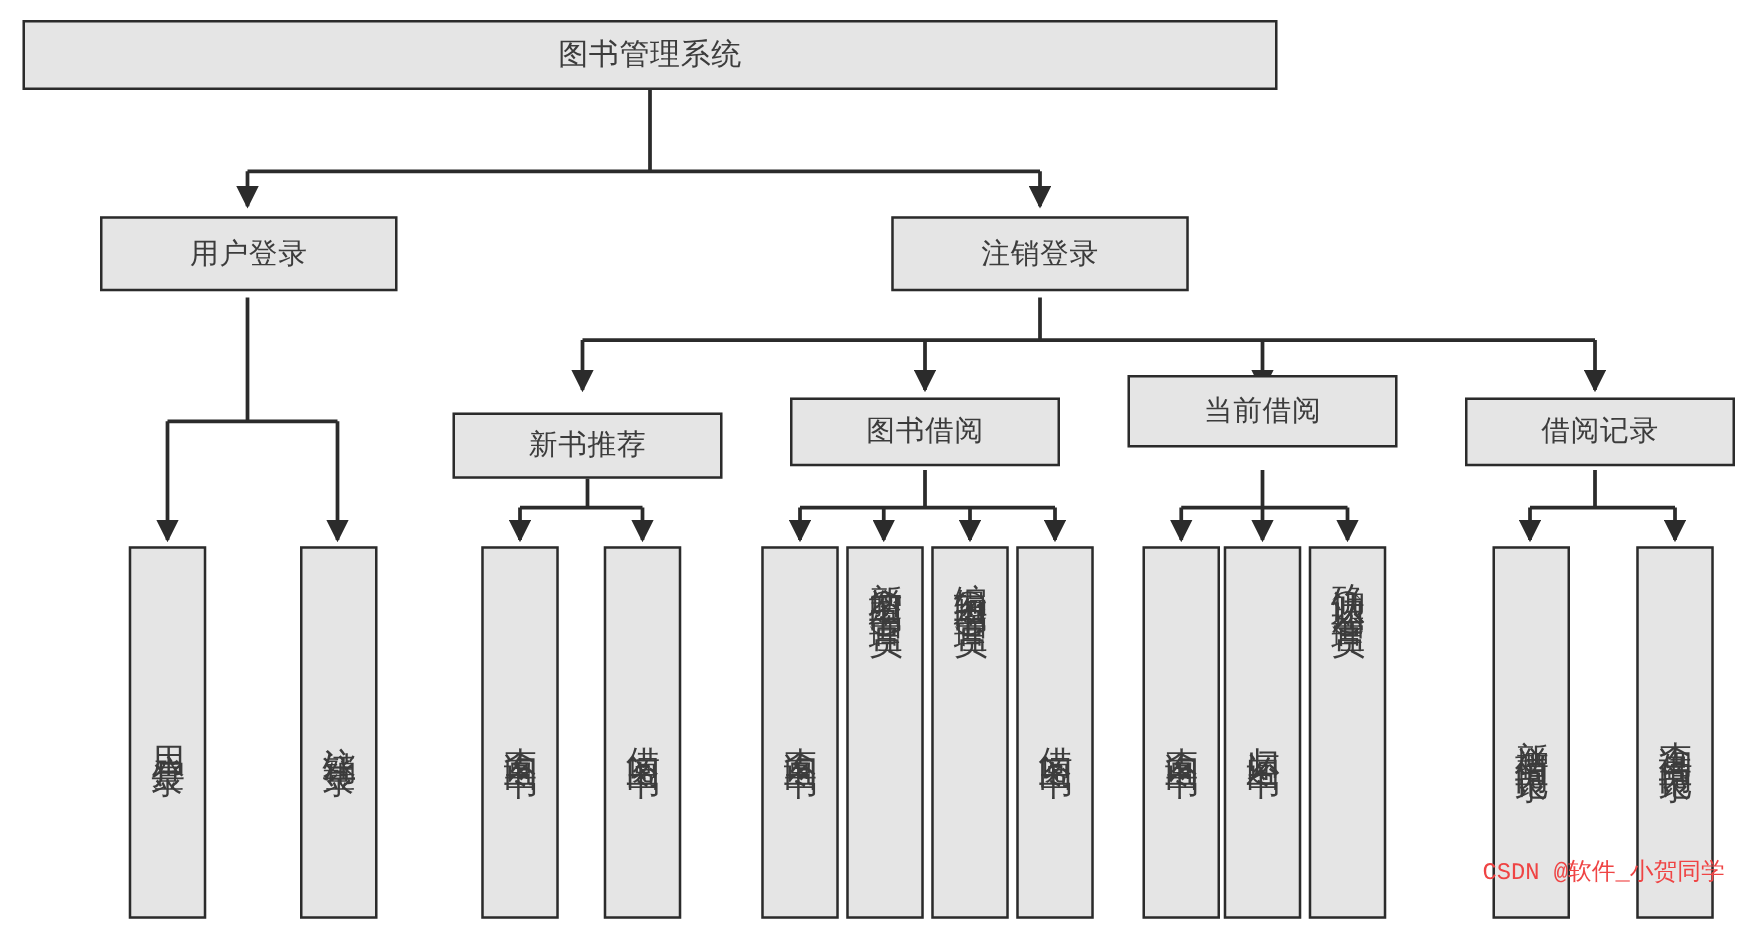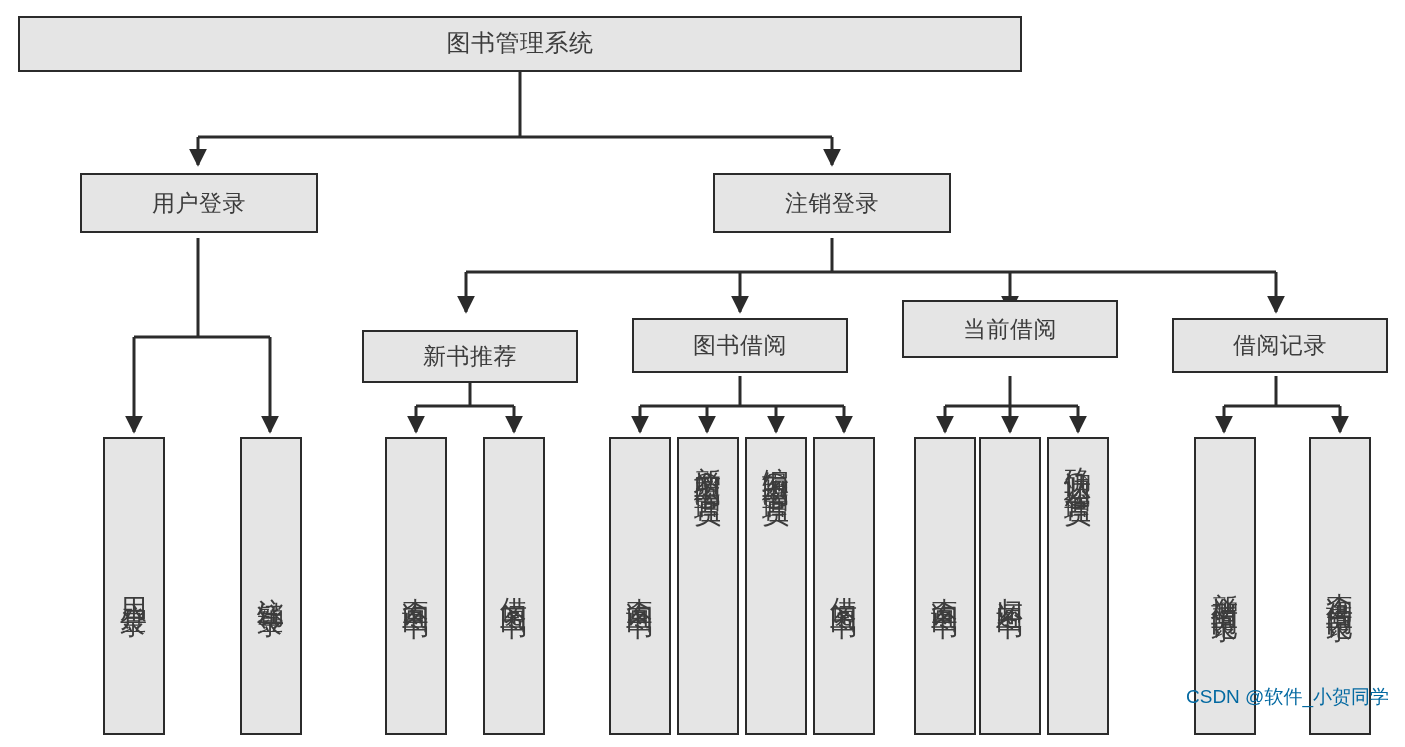--- a/index.html
+++ b/index.html
@@ -66,23 +66,23 @@
   
   .node.vert.short {
     align-items: center;
     padding-top: 0;
   }
   .watermark {
     position: absolute;
     left: 1186px;
     top: 684px;
     font-size: 19px;
-    color: #0369a1;
+    color: #ef4444;
     white-space: nowrap;
-    font-family: Liberation Sans, sans-serif;
+    font-family: Liberation Mono, monospace;
   }
 </style>
 </head>
 <body>
 
 <div id="canvas">
 
   <svg class="wires" viewBox="0 0 1405 747" xmlns="http://www.w3.org/2000/svg">
     <defs>
       <marker id="arrow" viewBox="0 0 10 10" refX="9" refY="5" markerWidth="6" markerHeight="6" orient="auto-start-reverse">

